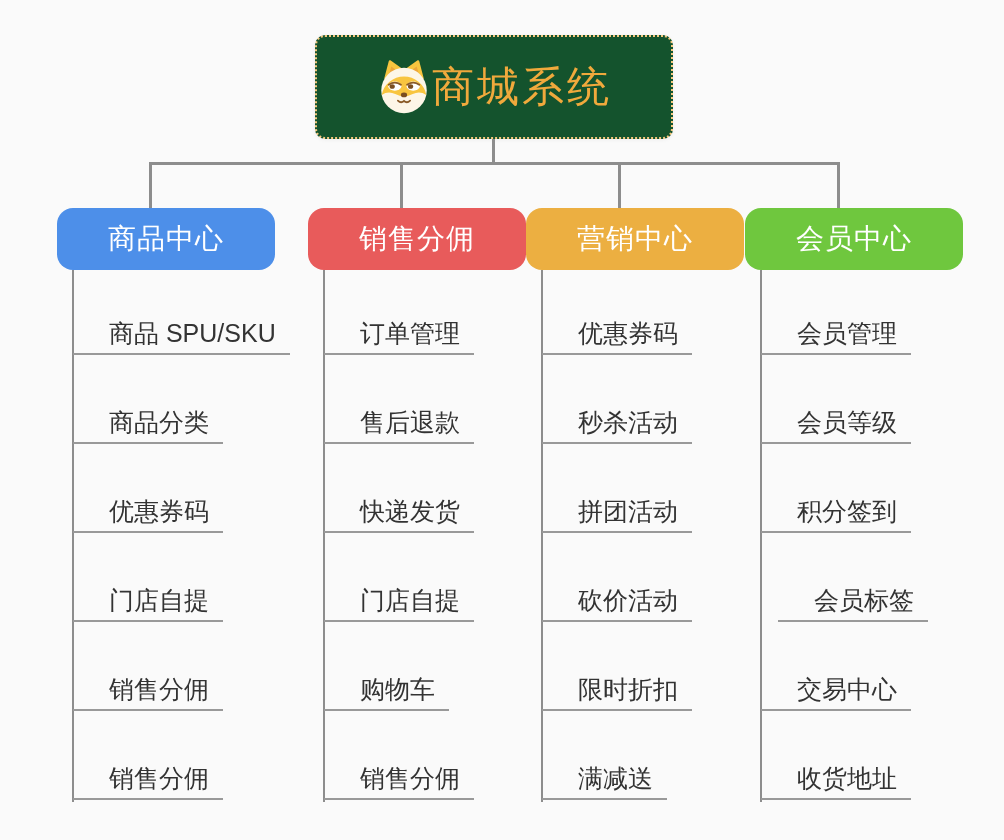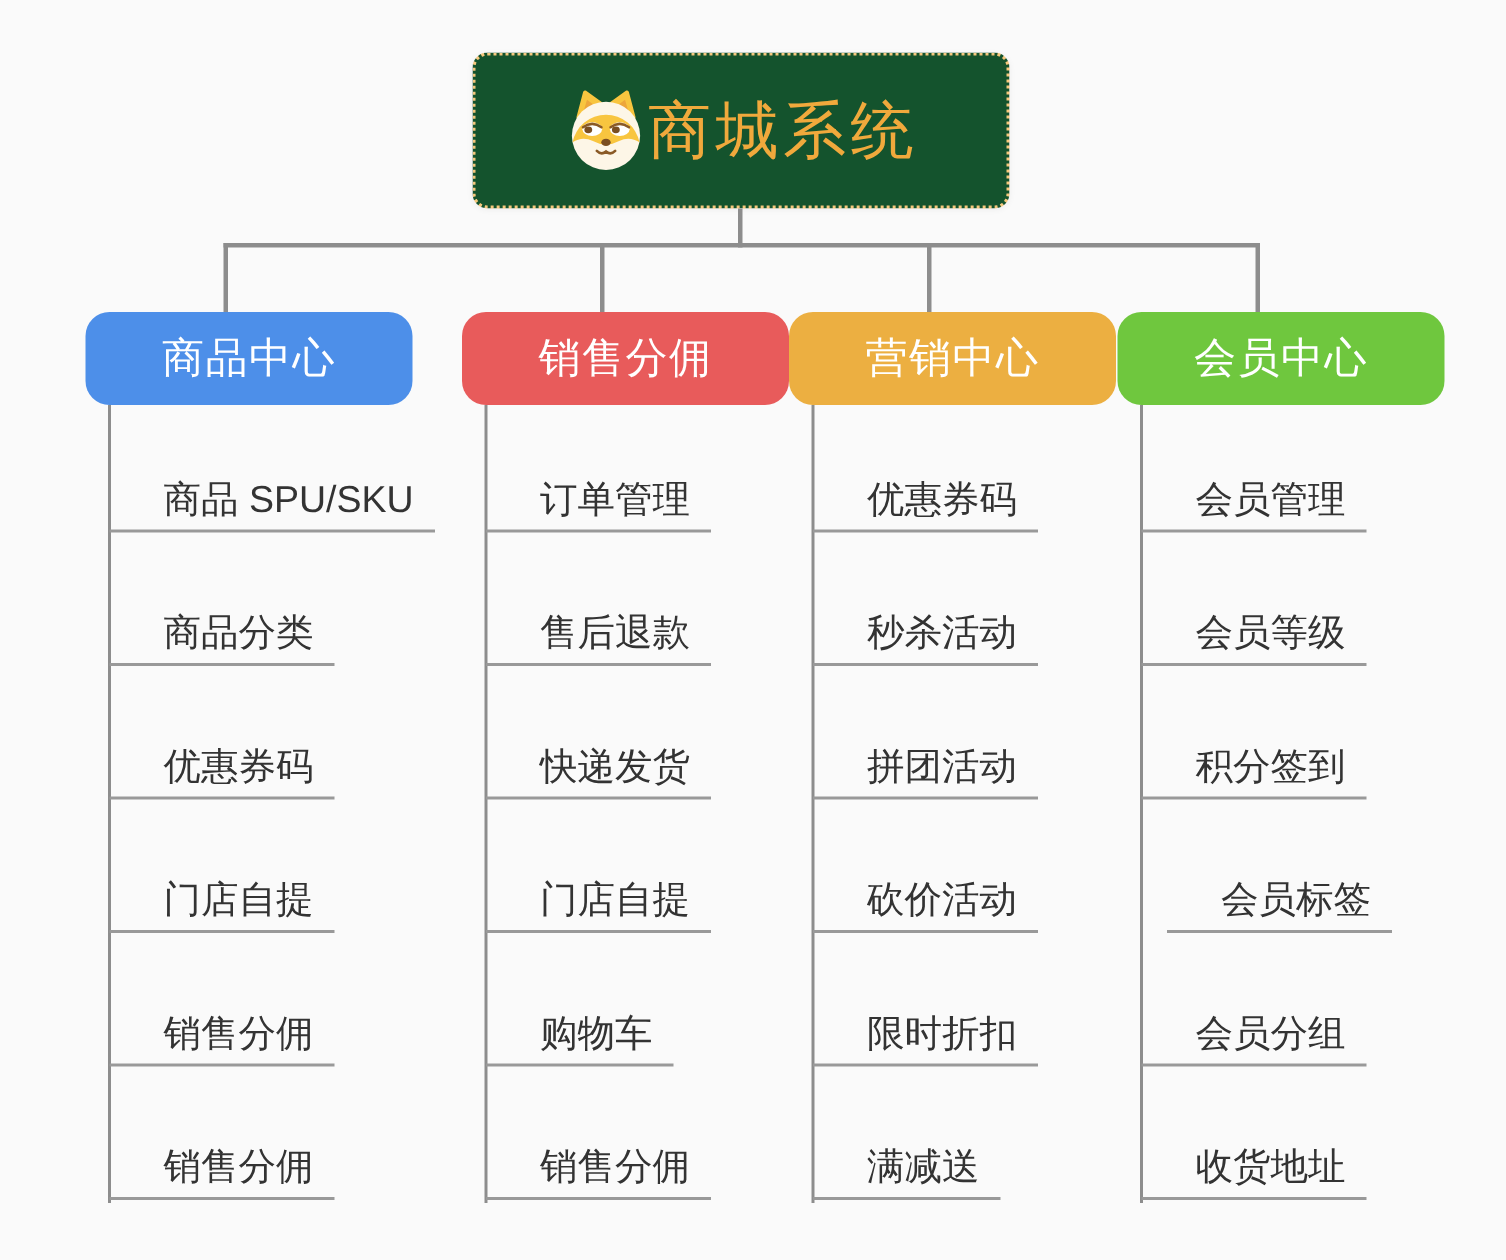--- a/index.html
+++ b/index.html
@@ -113,16 +113,16 @@
       <div class="leaf" style="left: 542px; top: 583px;">砍价活动</div>
       <div class="leaf" style="left: 542px; top: 672px;">限时折扣</div>
       <div class="leaf" style="left: 542px; top: 761px;">满减送</div>
       <div class="line drop" style="left: 836.5px;"></div>
       <div class="branch-box" style="left: 745px; background: rgb(111, 199, 62);">会员中心</div>
       <div class="line spine" style="left: 760px;"></div>
       <div class="leaf" style="left: 761px; top: 316px;">会员管理</div>
       <div class="leaf" style="left: 761px; top: 405px;">会员等级</div>
       <div class="leaf" style="left: 761px; top: 494px;">积分签到</div>
       <div class="leaf" style="left: 778px; top: 583px;">会员标签</div>
-      <div class="leaf" style="left: 761px; top: 672px;">会员分组</div>
+      <div class="leaf" style="left: 761px; top: 672px;">交易中心</div>
       <div class="leaf" style="left: 761px; top: 761px;">收货地址</div>
     </div>
 </div>
 
 </body></html>

